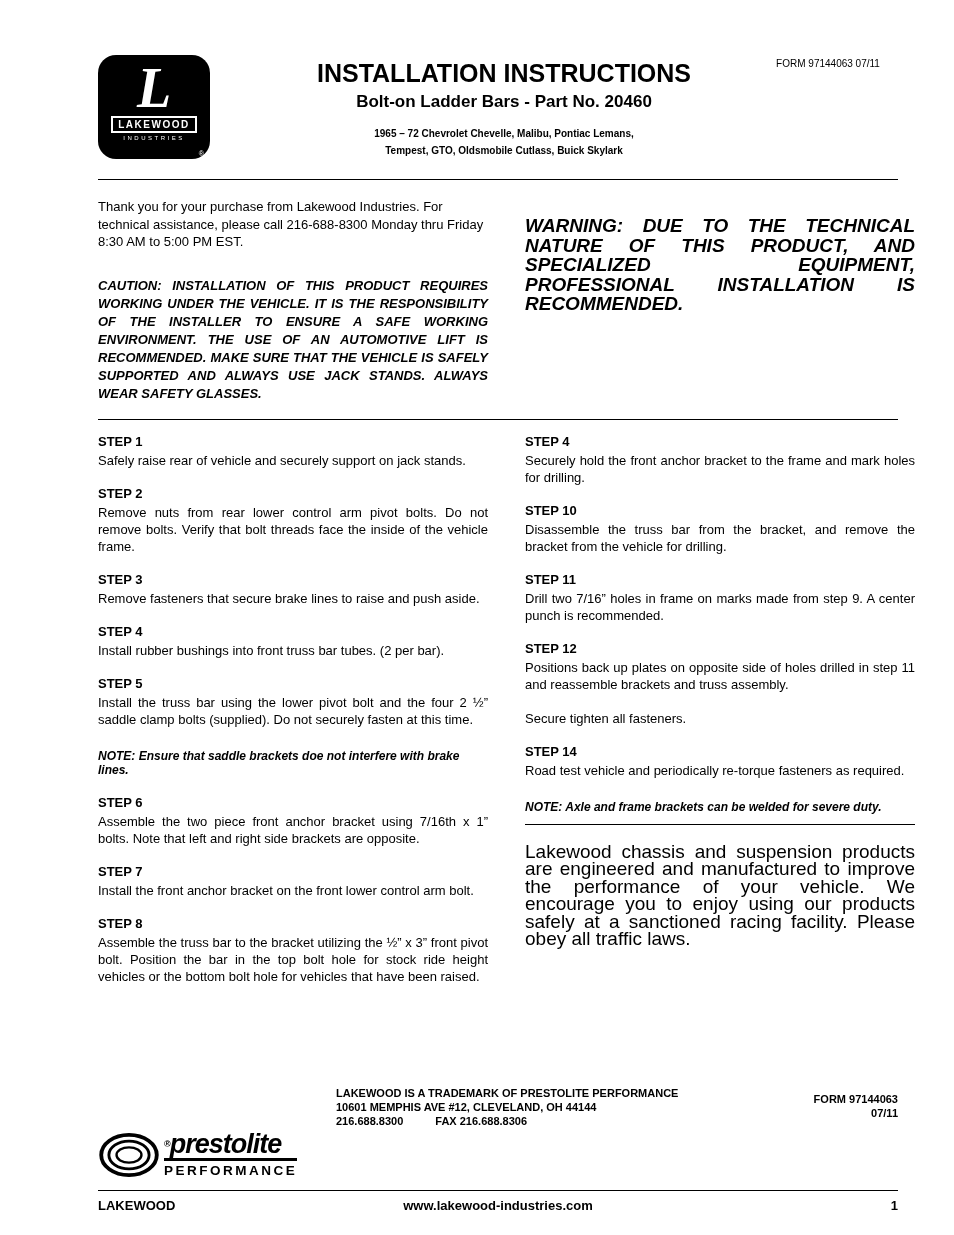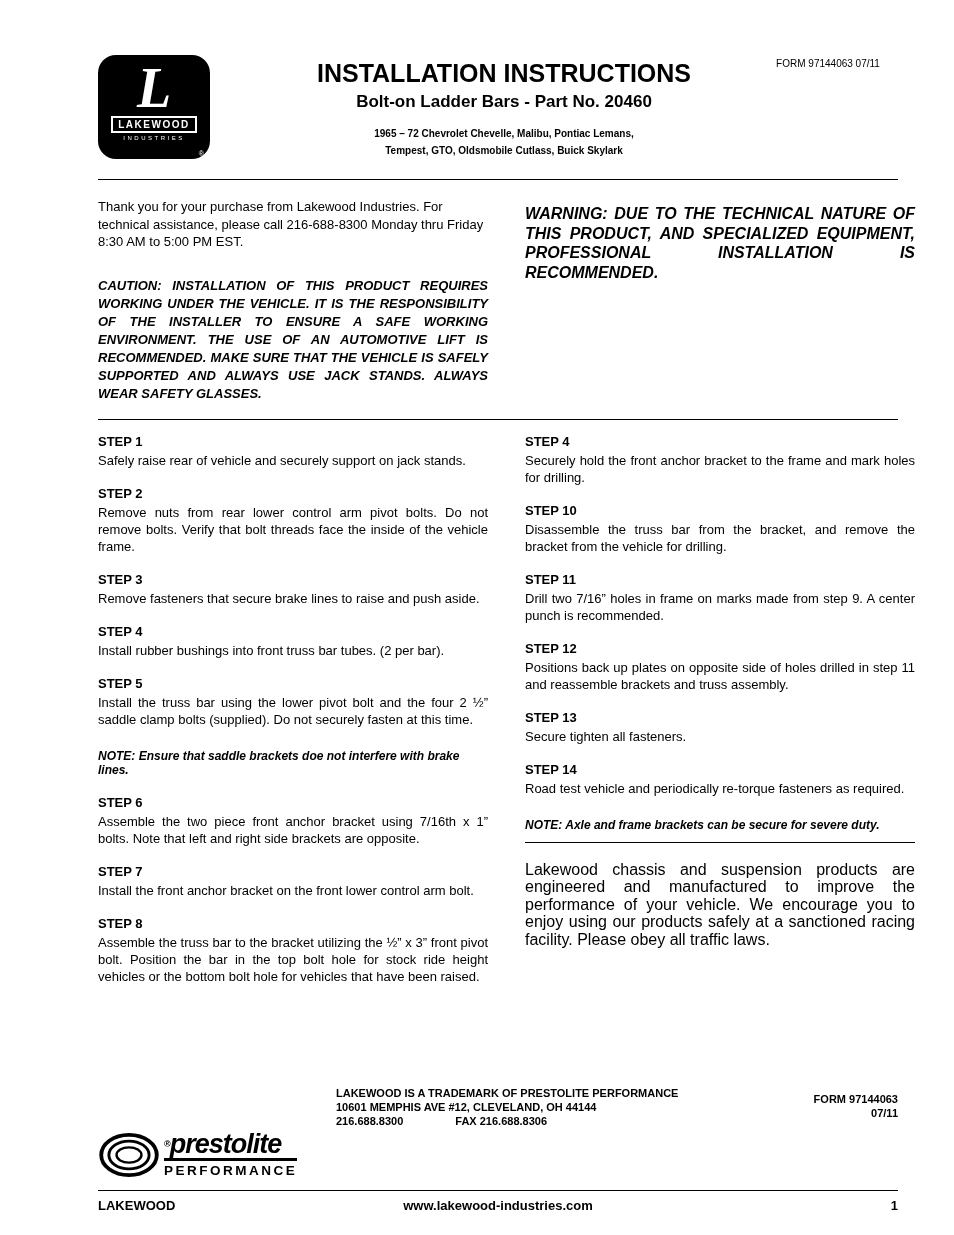--- a/index.html
+++ b/index.html
@@ -32,42 +32,42 @@
   .rule-1 { margin-top: 20px; }
   .rule-2 { margin-top: 16px; }
 
   
   .two-col { display: flex; gap: 37px; }
   .col { width: 390px; flex: none; }
 
   
   .intro-thanks { margin-top: 18px; font-size: 13px; line-height: 17.5px; text-align: left; }
   .caution-text { margin-top: 26px; font-size: 13px; font-weight: bold; font-style: italic; line-height: 18px; text-align: justify; }
-  .warning-text { margin-top: 24px; font-size: 16px; font-weight: bold; font-style: italic; line-height: 19.5px; text-align: justify; }
+  .warning-text { margin-top: 36px; font-size: 19px; font-weight: bold; font-style: italic; line-height: 19.5px; text-align: justify; }
 
   
   .steps { margin-top: 14px; }
   .step { margin-bottom: 17px; }
   .step-label { font-size: 13px; font-weight: bold; margin-bottom: 3px; }
   .step-text { font-size: 13px; line-height: 17px; text-align: justify; }
   .note { font-size: 12px; font-weight: bold; font-style: italic; margin: 21px 0 18px; }
   .note-underlined { border-bottom: 1.5px solid #000; padding-bottom: 10px; }
-  .closing { font-size: 16px; line-height: 17.5px; text-align: justify; }
+  .closing { font-size: 19px; line-height: 17.5px; text-align: justify; }
 
   
   .footer { position: absolute; left: 98px; right: 56px; bottom: 22px; }
   .footer-top { display: flex; align-items: flex-start; }
   .prestolite-logo { display: flex; align-items: center; width: 230px; flex: none; margin-top: 48px; }
   .prestolite-rings { width: 62px; height: 46px; flex: none; }
   .prestolite-textwrap { margin-left: 4px; }
   .prestolite-name { font-size: 27px; font-weight: bold; font-style: italic; letter-spacing: -1px; line-height: 26px; border-bottom: 3px solid #000; padding-bottom: 1px; }
   .prestolite-reg { font-size: 9px; font-style: normal; vertical-align: top; }
   .prestolite-sub { font-size: 13.5px; font-weight: bold; letter-spacing: 2.5px; margin-top: 2px; }
   .footer-address { flex: 1; font-size: 11px; font-weight: bold; line-height: 14px; padding-top: 3px; padding-left: 8px; }
-  .phone-row .phone { margin-right: 52px; }
+  .phone-row .phone { margin-right: 32px; }
   .footer-form { width: 130px; flex: none; text-align: right; font-size: 11px; font-weight: bold; line-height: 14px; padding-top: 9px; }
   .footer-rule { border-top: 1.2px solid #000; margin-top: 12px; }
   .bottom-bar { display: grid; grid-template-columns: 1fr auto 1fr; font-size: 13px; font-weight: bold; margin-top: 7px; }
   .bottom-bar .bb-left { text-align: left; }
   .bottom-bar .bb-center { text-align: center; }
   .bottom-bar .bb-right { text-align: right; }
 </style>
 </head>
 <body>
 
@@ -155,28 +155,27 @@
       </div>
       <div class="step">
         <div class="step-label">STEP 11</div>
         <p class="step-text">Drill two 7/16” holes in frame on marks made from step 9. A center punch is recommended.</p>
       </div>
       <div class="step">
         <div class="step-label">STEP 12</div>
         <p class="step-text">Positions back up plates on opposite side of holes drilled in step 11 and reassemble brackets and truss assembly.</p>
       </div>
       <div class="step">
-        <div class="step-label">STEP 13</div>
         <p class="step-text">Secure tighten all fasteners.</p>
       </div>
       <div class="step">
         <div class="step-label">STEP 14</div>
         <p class="step-text">Road test vehicle and periodically re-torque fasteners as required.</p>
       </div>
-      <p class="note note-underlined">NOTE: Axle and frame brackets can be secure for severe duty.</p>
+      <p class="note note-underlined">NOTE: Axle and frame brackets can be welded for severe duty.</p>
       <p class="closing">Lakewood chassis and suspension products are engineered and manufactured to improve the performance of your vehicle. We encourage you to enjoy using our products safely at a sanctioned racing facility. Please obey all traffic laws.</p>
 
     </div>
   </div>
 
   <div class="footer">
     <div class="footer-top">
       <div class="prestolite-logo">
         <svg class="prestolite-rings" viewBox="0 0 64 48">
           <ellipse cx="32" cy="24" rx="29" ry="21" fill="none" stroke="#000" stroke-width="4"></ellipse>

